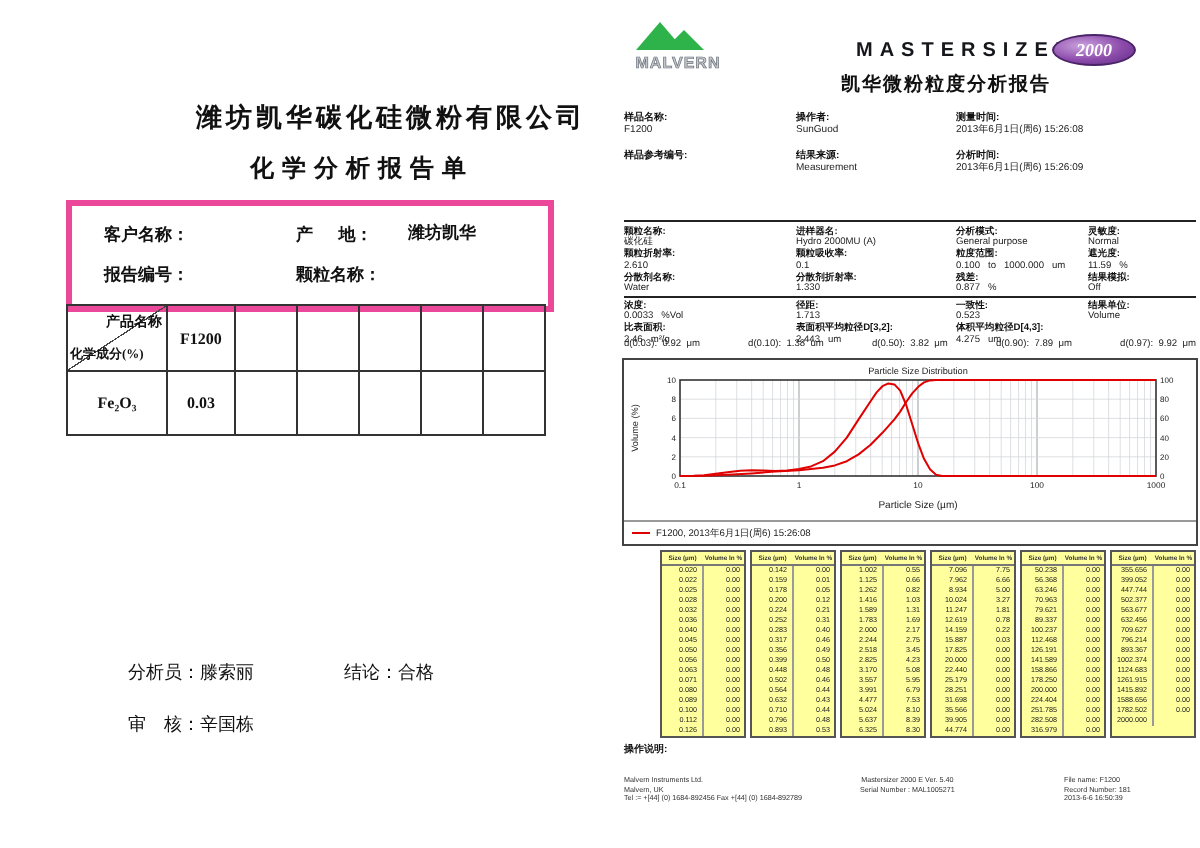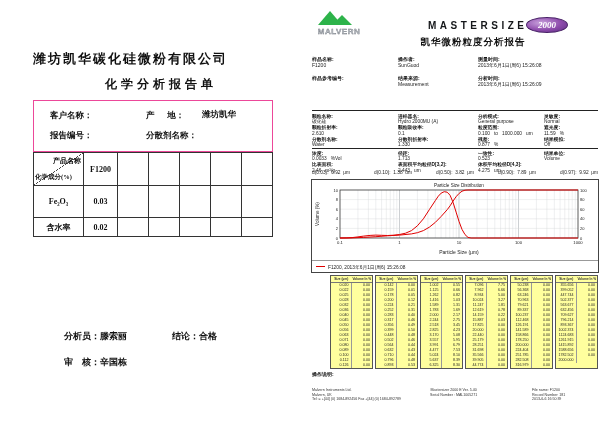--- a/index.html
+++ b/index.html
@@ -1,34 +1,34 @@
 <!DOCTYPE html>
 <html><head>
 <meta charset="utf-8">
 <style>
   html,body{margin:0;padding:0;background:#ffffff;}
   body{width:600px;height:424px;position:relative;overflow:hidden;
        font-family:"Liberation Serif", serif;color:#111;}
   .abs{position:absolute;}
   
-  .ld-company{left:33px;top:50px;width:260px;text-align:left;font-size:13px;
+  .ld-company{left:33px;top:50px;width:260px;text-align:right;font-size:13px;
               font-weight:bold;letter-spacing:2px;}
-  .ld-title{left:31px;top:76px;width:260px;text-align:center;font-size:12px;
+  .ld-title{left:51px;top:76px;width:260px;text-align:center;font-size:12px;
             font-weight:bold;letter-spacing:4px;}
-  .ld-infobox{left:33px;top:100px;width:238px;height:50px;border:1px solid #ec4899;}
+  .ld-infobox{left:33px;top:100px;width:238px;height:50px;border:3px solid #ec4899;}
   .ld-infobox .cell{position:absolute;font-size:8.5px;font-weight:bold;white-space:pre;}
   table.ld-table{position:absolute;left:33px;top:152px;width:240px;
                  border-collapse:collapse;table-layout:fixed;}
   table.ld-table td{border:1px solid #333;font-size:8px;font-weight:bold;
                     text-align:center;padding:0;}
   .ld-diag{position:relative;height:32px;
            background:linear-gradient(to bottom right,transparent 49.4%,#444 49.4%,#444 50.6%,transparent 50.6%);}
   .ld-diag .t{position:absolute;right:2px;top:3px;font-size:7px;}
   .ld-diag .b{position:absolute;left:1px;bottom:3px;font-size:6.5px;}
-  .ld-sig{font-size:9px;font-weight:bold;white-space:pre;}
+  .ld-sig{font-size:9px;font-weight:normal;white-space:pre;}
   
   .rd{font-family:"Liberation Sans", sans-serif;}
   .brand-product{left:428px;top:20px;font-size:10px;font-weight:bold;letter-spacing:3.5px;
                  color:#15171a;font-family:"Liberation Sans",sans-serif;}
   .brand-oval{left:526px;top:17px;width:40px;height:14px;border-radius:50%;
               background:radial-gradient(ellipse at 35% 35%, #c9a2dd 0%, #8d4bab 55%, #5c2d82 100%);
               border:1px solid #4a2368;display:flex;align-items:center;justify-content:center;}
   .brand-oval span{color:#fff;font-style:italic;font-weight:bold;font-size:9px;
                    font-family:"Liberation Serif",serif;}
   .rd-title{left:398px;top:36px;width:150px;text-align:center;font-size:9.5px;font-weight:bold;
@@ -64,21 +64,21 @@
 
 <div>
   <div class="abs ld-company">潍坊凯华碳化硅微粉有限公司</div>
   <div class="abs ld-title">化学分析报告单</div>
 
   <div class="abs ld-infobox">
     <div class="cell" style="left:16px;top:9px">客户名称：</div>
     <div class="cell" style="left:112px;top:9px">产      地：</div>
     <div class="cell" style="left:168px;top:8px">潍坊凯华</div>
     <div class="cell" style="left:16px;top:29px">报告编号：</div>
-    <div class="cell" style="left:112px;top:29px">分散剂名称：</div>
+    <div class="cell" style="left:112px;top:29px">颗粒名称：</div>
   </div>
 
   <table class="ld-table">
     <colgroup>
         <col style="width:50px">
         <col style="width:34px">
         <col>
         <col>
         <col>
         <col>
@@ -95,29 +95,20 @@
           <td>F1200</td>
           <td></td>
           <td></td>
           <td></td>
           <td></td>
           <td></td>
         </tr>
         <tr style="height: 32px;">
           <td>Fe₂O₃</td>
           <td>0.03</td>
-          <td></td>
-          <td></td>
-          <td></td>
-          <td></td>
-          <td></td>
-        </tr>
-        <tr style="height: 19px;">
-          <td>含水率</td>
-          <td>0.02</td>
           <td></td>
           <td></td>
           <td></td>
           <td></td>
           <td></td>
         </tr>
       </tbody>
   </table>
 
   <div class="abs ld-sig" style="left:55px;top:320px">

